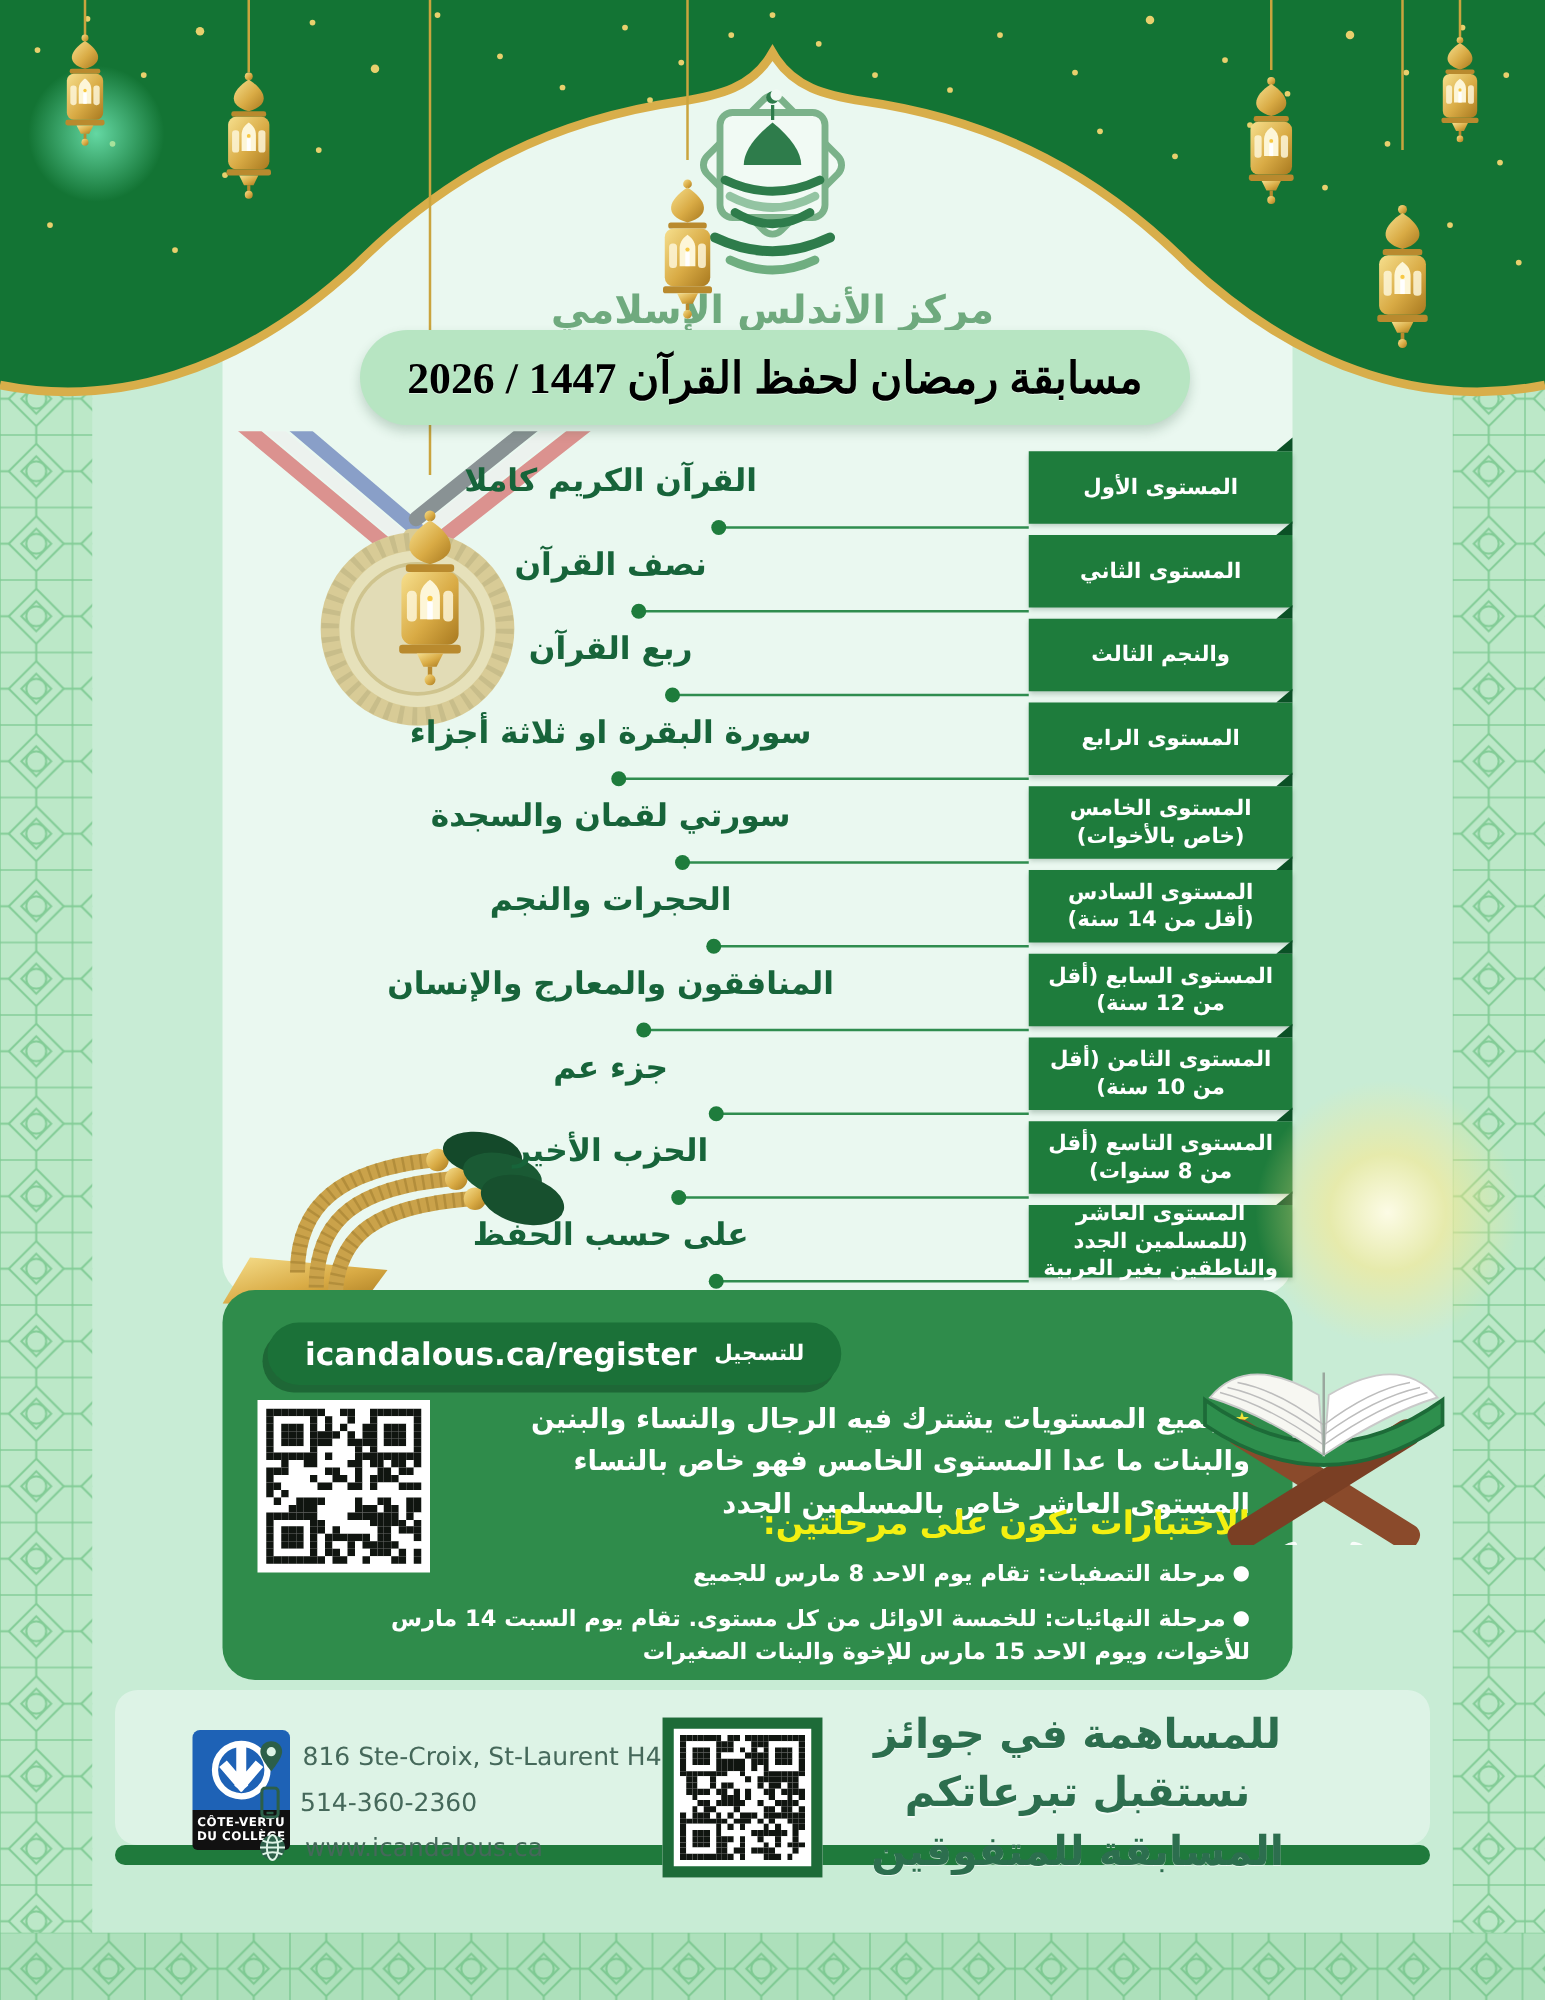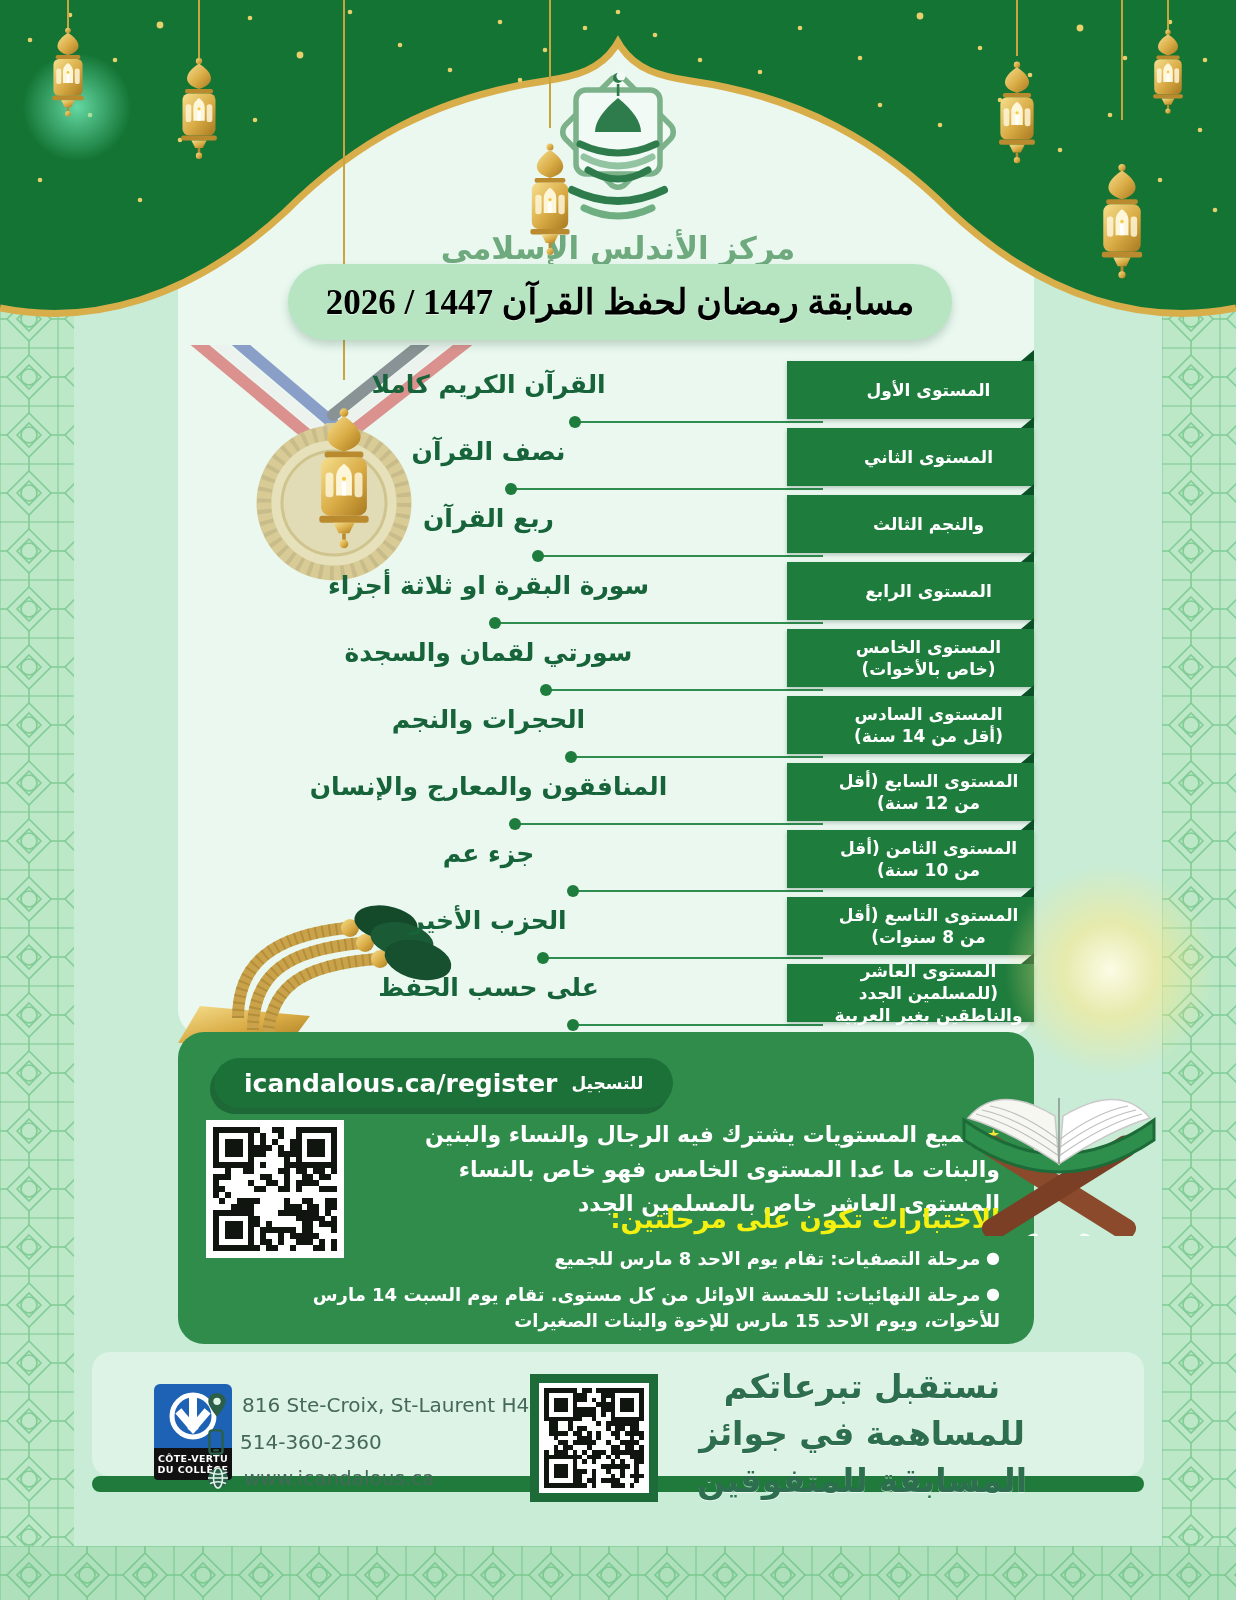--- a/index.html
+++ b/index.html
@@ -35,21 +35,21 @@
     background:#b7e5c2;border-radius:40px;box-shadow:0 5px 9px rgba(30,80,50,.22);
     display:flex;align-items:center;justify-content:center;}
   .title-pill span{color:#000000;font-size:35px;font-weight:800;direction:rtl;
     text-shadow:0 1px 0 rgba(255,255,255,.5);font-family:Liberation Serif, serif;}
 
   
   .levels{position:absolute;left:178px;top:358px;width:856px;z-index:4;}
   .level-row{position:relative;height:67px;}
   .level-box{position:absolute;right:0;top:3px;width:211px;height:58px;background:#1e7c3c;
     display:flex;align-items:center;justify-content:center;text-align:center;
-    box-shadow:0 2px 4px rgba(20,60,35,.25);padding-left:36px;}
+    box-shadow:0 2px 4px rgba(20,60,35,.25);}
   .level-box::after{content:"";position:absolute;top:-11px;right:0;width:0;height:0;
     border-left:13px solid transparent;border-bottom:11px solid #0b5126;}
   .level-box span{color:#fff;font-size:17px;font-weight:700;line-height:1.3;direction:rtl;
     padding:2px 10px;display:block;}
   .level-req{position:absolute;left:0;right:235px;top:12px;text-align:center;
     color:#17643a;font-size:25px;font-weight:800;direction:rtl;}
   .level-line{position:absolute;right:211px;top:63px;height:2px;background:#2f8d4f;}
   .level-line::before{content:"";position:absolute;left:-6px;top:-5px;width:12px;height:12px;
     border-radius:50%;background:#1e7c3c;}
   .r1 .level-line{width:248px}.r2 .level-line{width:312px}.r3 .level-line{width:285px}
@@ -1328,18 +1328,18 @@
         <i class="on"></i>
         <i class="on"></i>
         <i></i>
         <i class="on"></i>
         <i></i>
         <i></i>
       </div>
     </div>
 
   <div class="donation">
+    <div>للمساهمة في جوائز</div>
     <div>نستقبل تبرعاتكم</div>
-    <div>للمساهمة في جوائز</div>
     <div>المسابقة للمتفوقين</div>
   </div>
 
 </div>
 
 </body></html>

